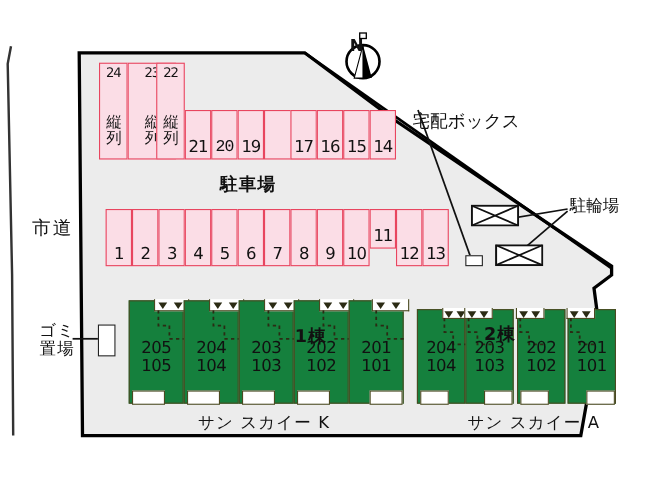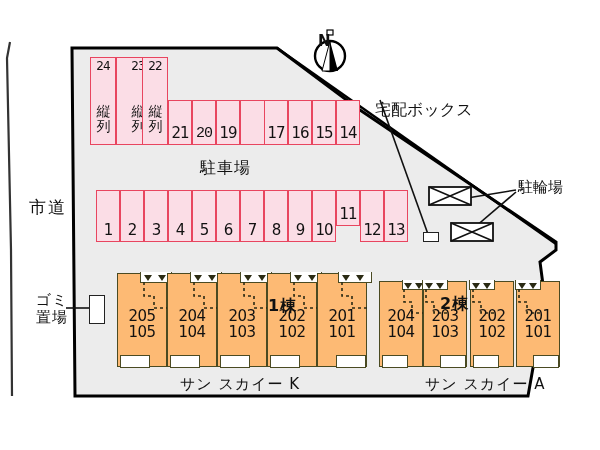--- a/index.html
+++ b/index.html
@@ -29,21 +29,21 @@
     font-size:12px;letter-spacing:-1px;
   }
   .stall.tandem .vert{
     position:absolute;top:46px;left:50%;transform:translateX(-50%);
     font-size:14px;line-height:15px;width:16px;text-align:center;
   }
 
   
   .unit{
     position:absolute;box-sizing:border-box;
-    background:#fdba74;border:1.6px solid #4a4a22;
+    background:#15803d;border:1.6px solid #4a4a22;
   }
   .unit .label{
     position:absolute;left:0;right:0;bottom:26px;
     text-align:center;font-size:15px;color:#111;line-height:16px;
     letter-spacing:-0.5px;
   }
   .door{
     position:absolute;bottom:-1.6px;
     width:28px;height:11px;background:#ffffff;border:1.6px solid #4a4a22;
   }
@@ -142,21 +142,21 @@
   <div class="stall" style="left:288px;top:100px;width:24px;height:45px;">
     <span>16</span>
     </div>
   <div class="stall" style="left:312px;top:100px;width:24px;height:45px;">
     <span>15</span>
     </div>
   <div class="stall" style="left:336px;top:100px;width:24px;height:45px;">
     <span>14</span>
     </div>
 
-  <div class="tl jp t-parking" style="left:200px;top:158px;">駐車場</div>
+  <div class="tl jp t-parking" style="left:200px;top:158px;font-weight:bold;">駐車場</div>
 
   <div class="stall" style="left:96px;top:190px;width:24px;height:52px;">
     <span>1</span>
     </div>
   <div class="stall" style="left:120px;top:190px;width:24px;height:52px;">
     <span>2</span>
     </div>
   <div class="stall" style="left:144px;top:190px;width:24px;height:52px;">
     <span>3</span>
     </div>

